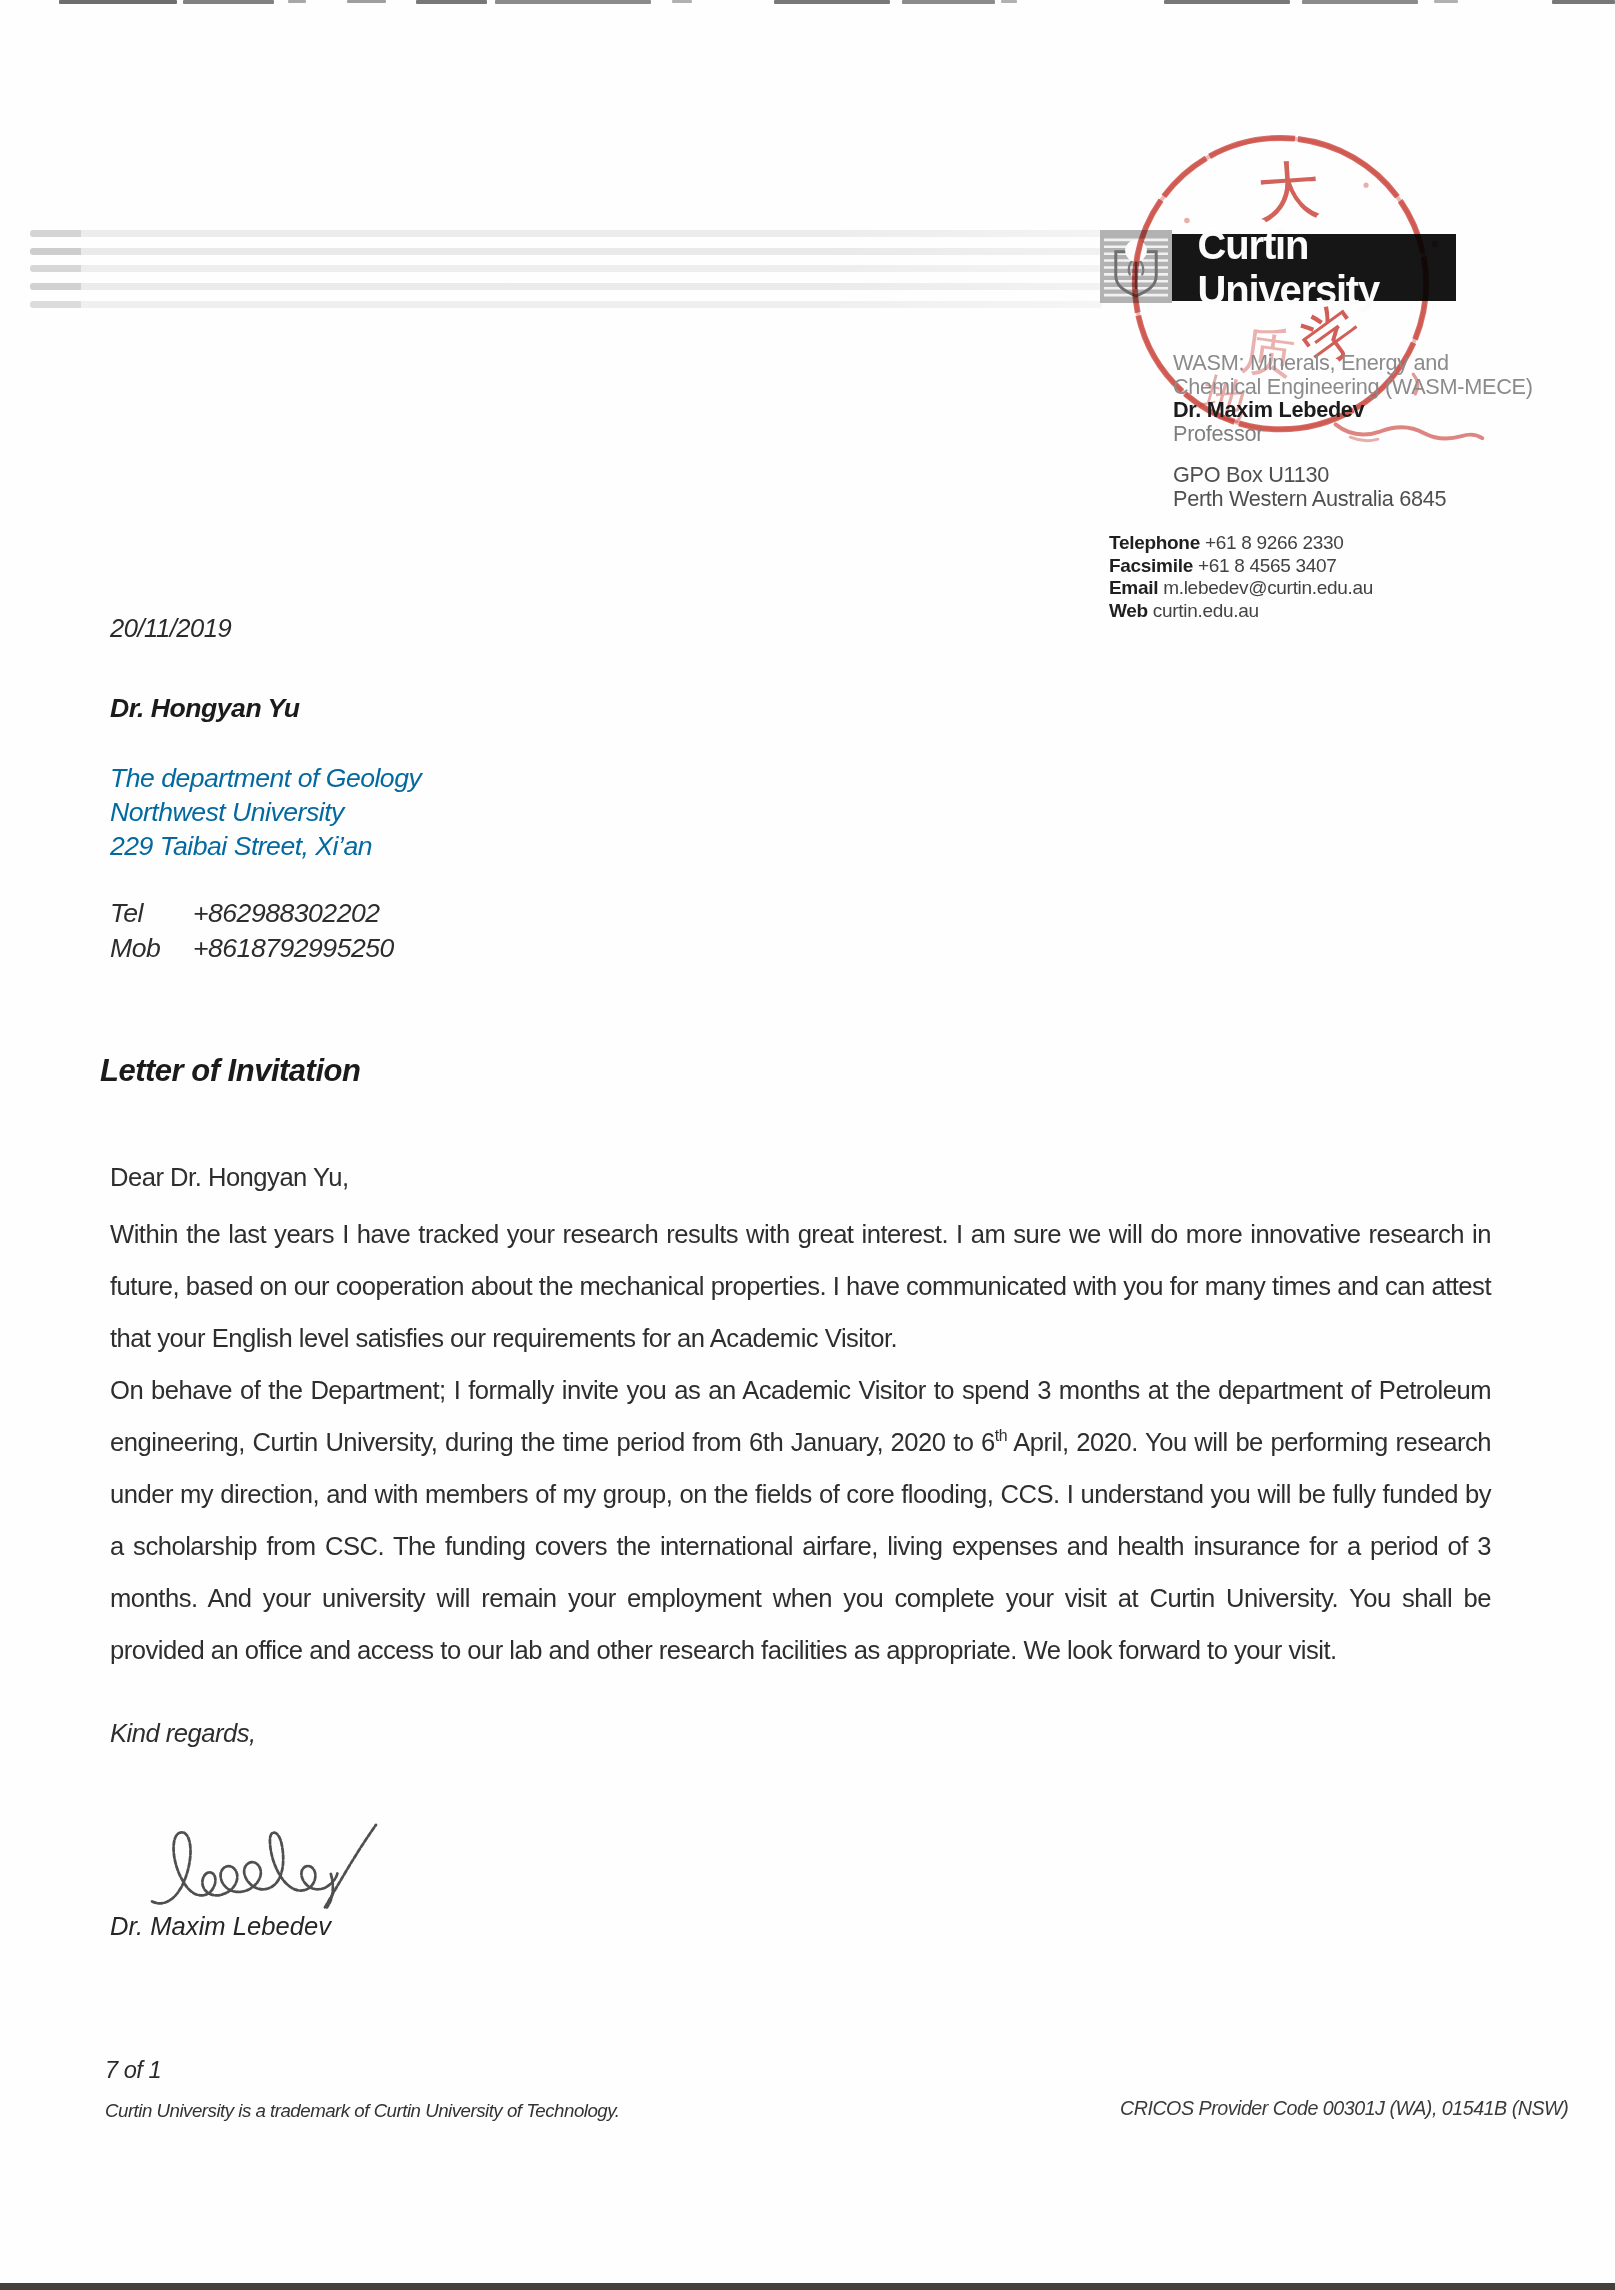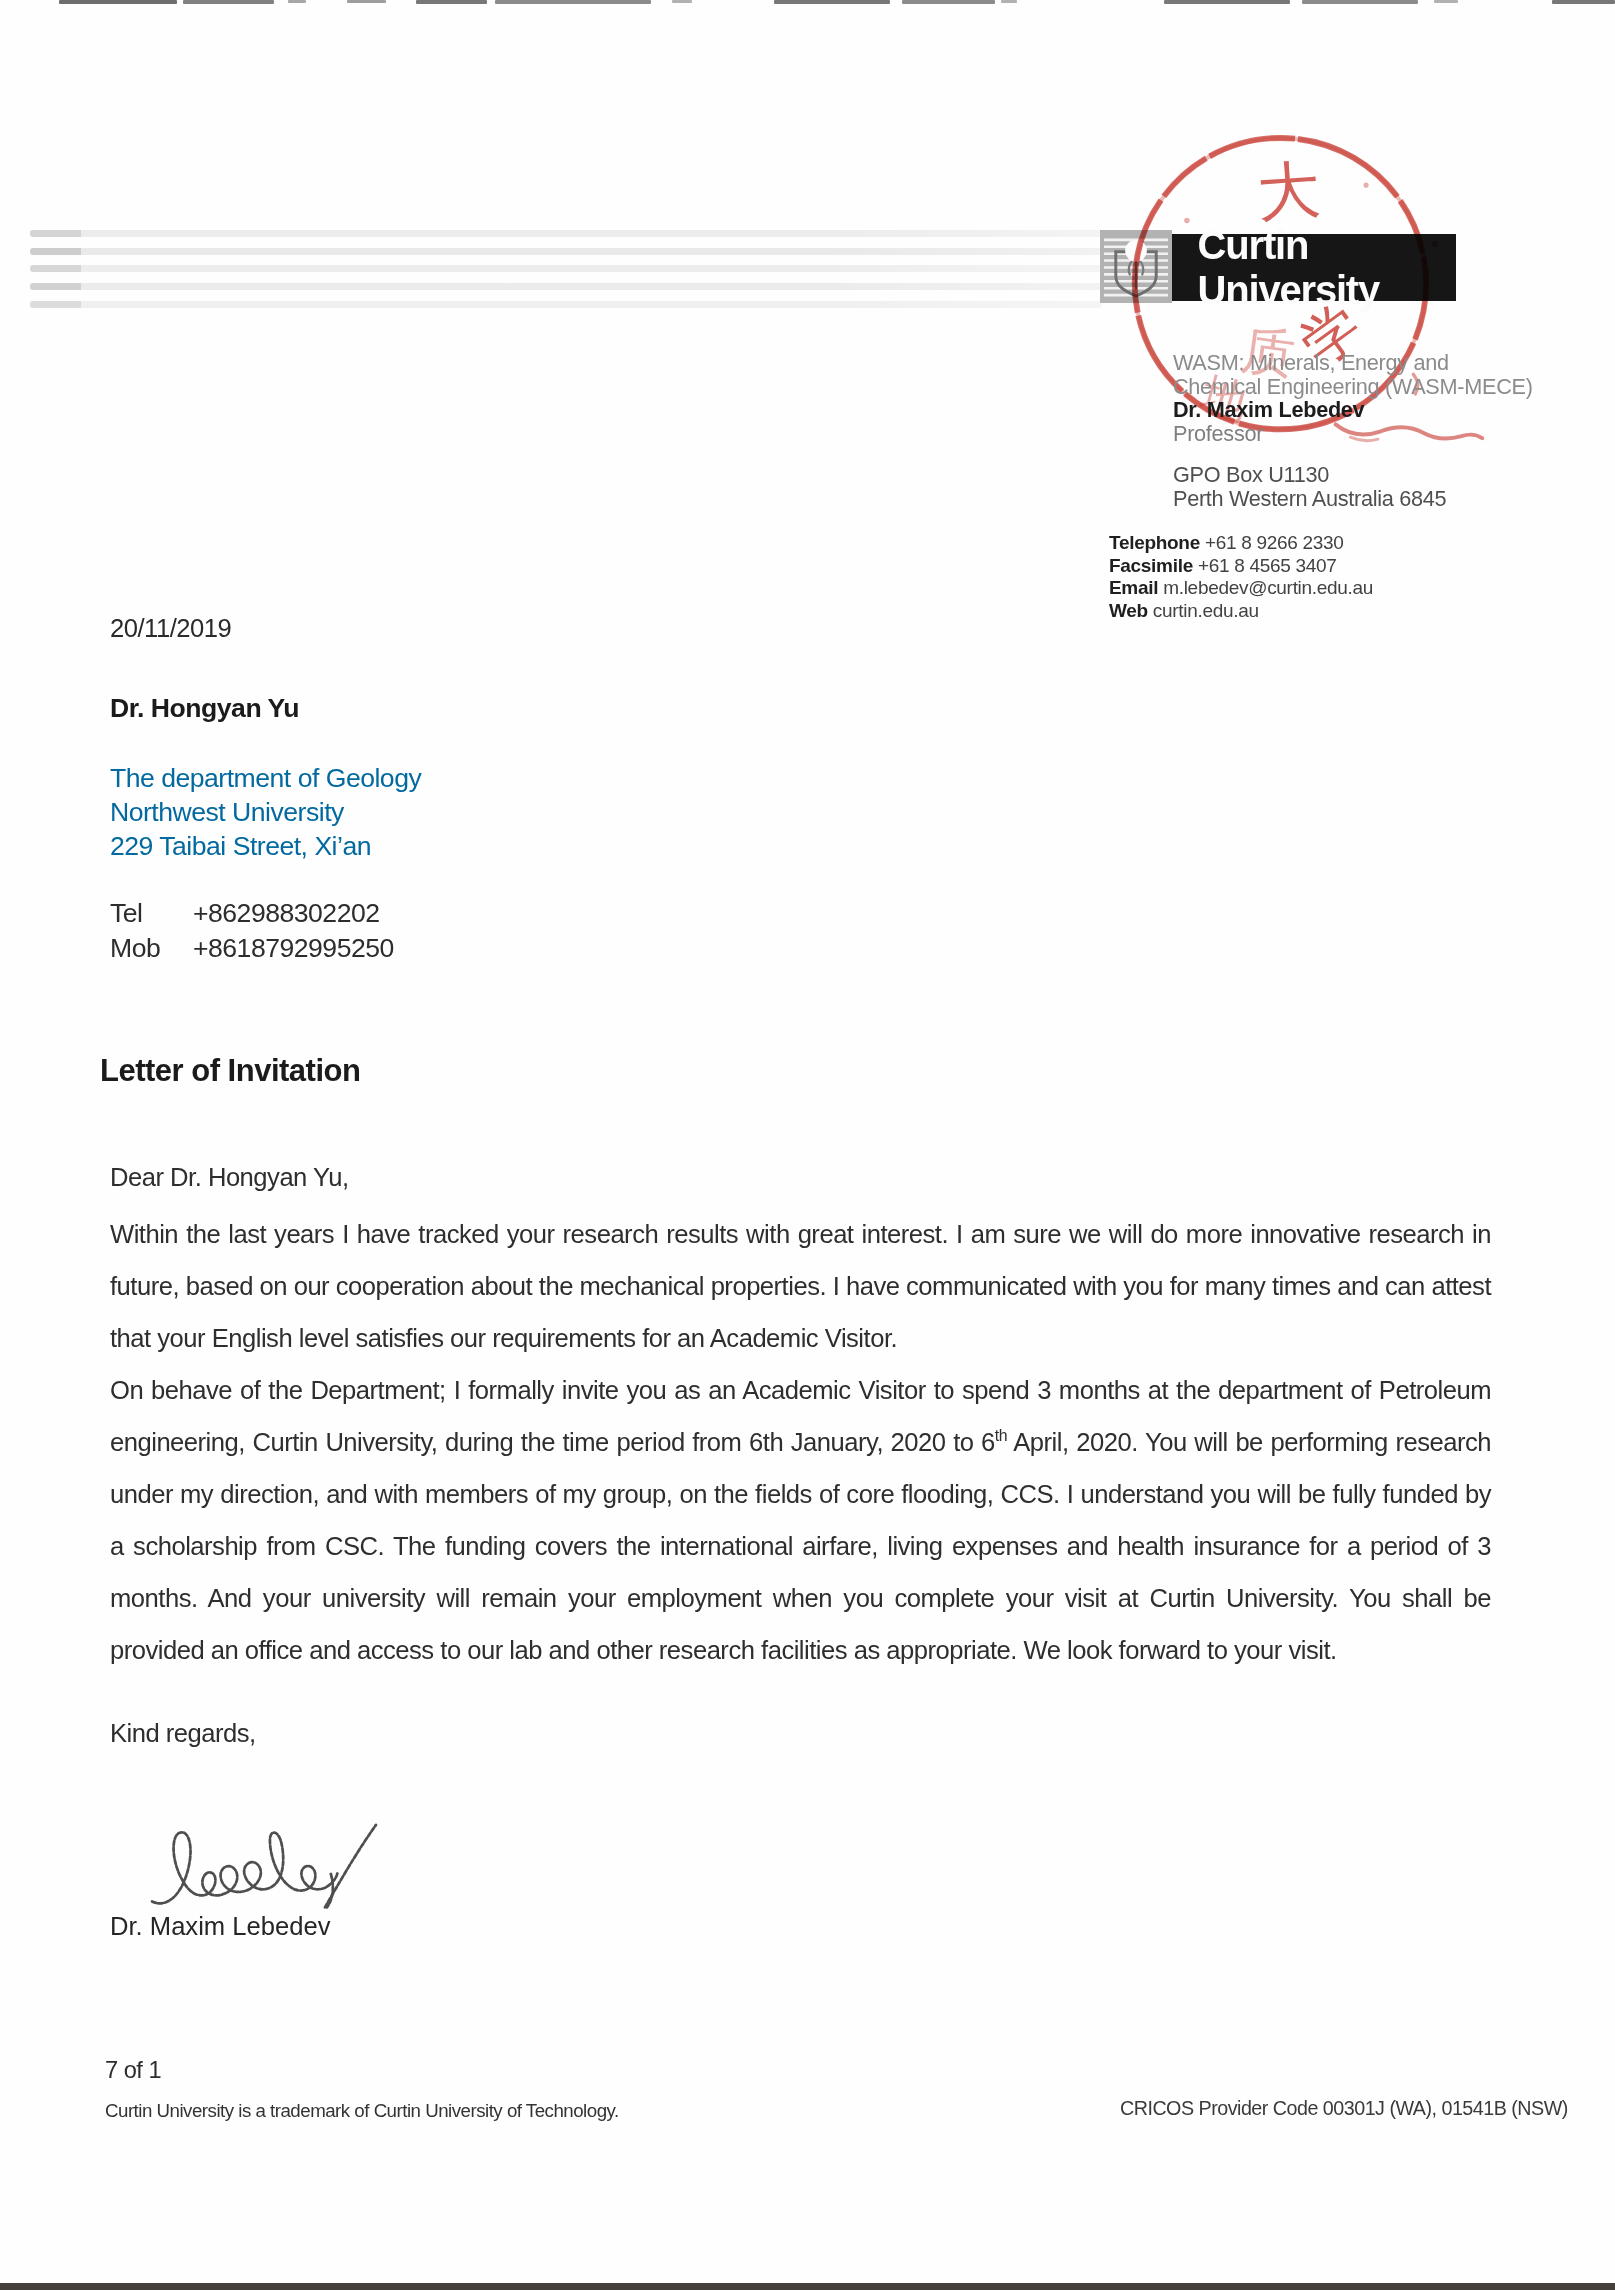--- a/index.html
+++ b/index.html
@@ -36,21 +36,21 @@
   .contact-name{color:#1c1c1c;font-weight:bold;}
   .contact-title{color:#7f7f7f;}
   .addr-block{position:absolute;left:1173px;top:463px;font-size:21.7px;line-height:23.6px;color:#4f4f4f;letter-spacing:-0.3px;}
   .phone-block{position:absolute;left:1109px;top:532px;font-size:19px;line-height:22.7px;color:#424242;letter-spacing:-0.3px;}
   .phone-block b{color:#1f1f1f;}
 
   
   .stamp{position:absolute;left:1118px;top:126px;width:379px;height:330px;mix-blend-mode:multiply;pointer-events:none;}
 
   
-  .txt{position:absolute;letter-spacing:-0.5px;}
+  .txt{position:absolute;letter-spacing:-0.5px;font-style:italic;}
   .date-line{left:110px;top:613px;font-size:25.6px;line-height:31.5px;color:#2b2b2b;}
   .recipient-name{left:110px;top:693px;font-size:26.6px;line-height:31.5px;font-weight:bold;color:#1b1b1b;}
   .recipient-addr{left:110px;top:761px;font-size:26.6px;line-height:34px;color:#0369a1;}
   .recipient-phones{left:110px;top:896px;font-size:26.6px;line-height:35px;color:#2d2d2d;}
   .phone-label{display:inline-block;width:83px;}
   .subject-line{left:100px;top:1055px;font-size:31px;line-height:31.5px;font-weight:bold;color:#1b1b1b;text-align:center;}
   .letter-body{
     position:absolute;left:110px;top:1151px;width:1381px;
     font-size:25.6px;line-height:52px;letter-spacing:-0.5px;color:#2e2e2e;
   }

